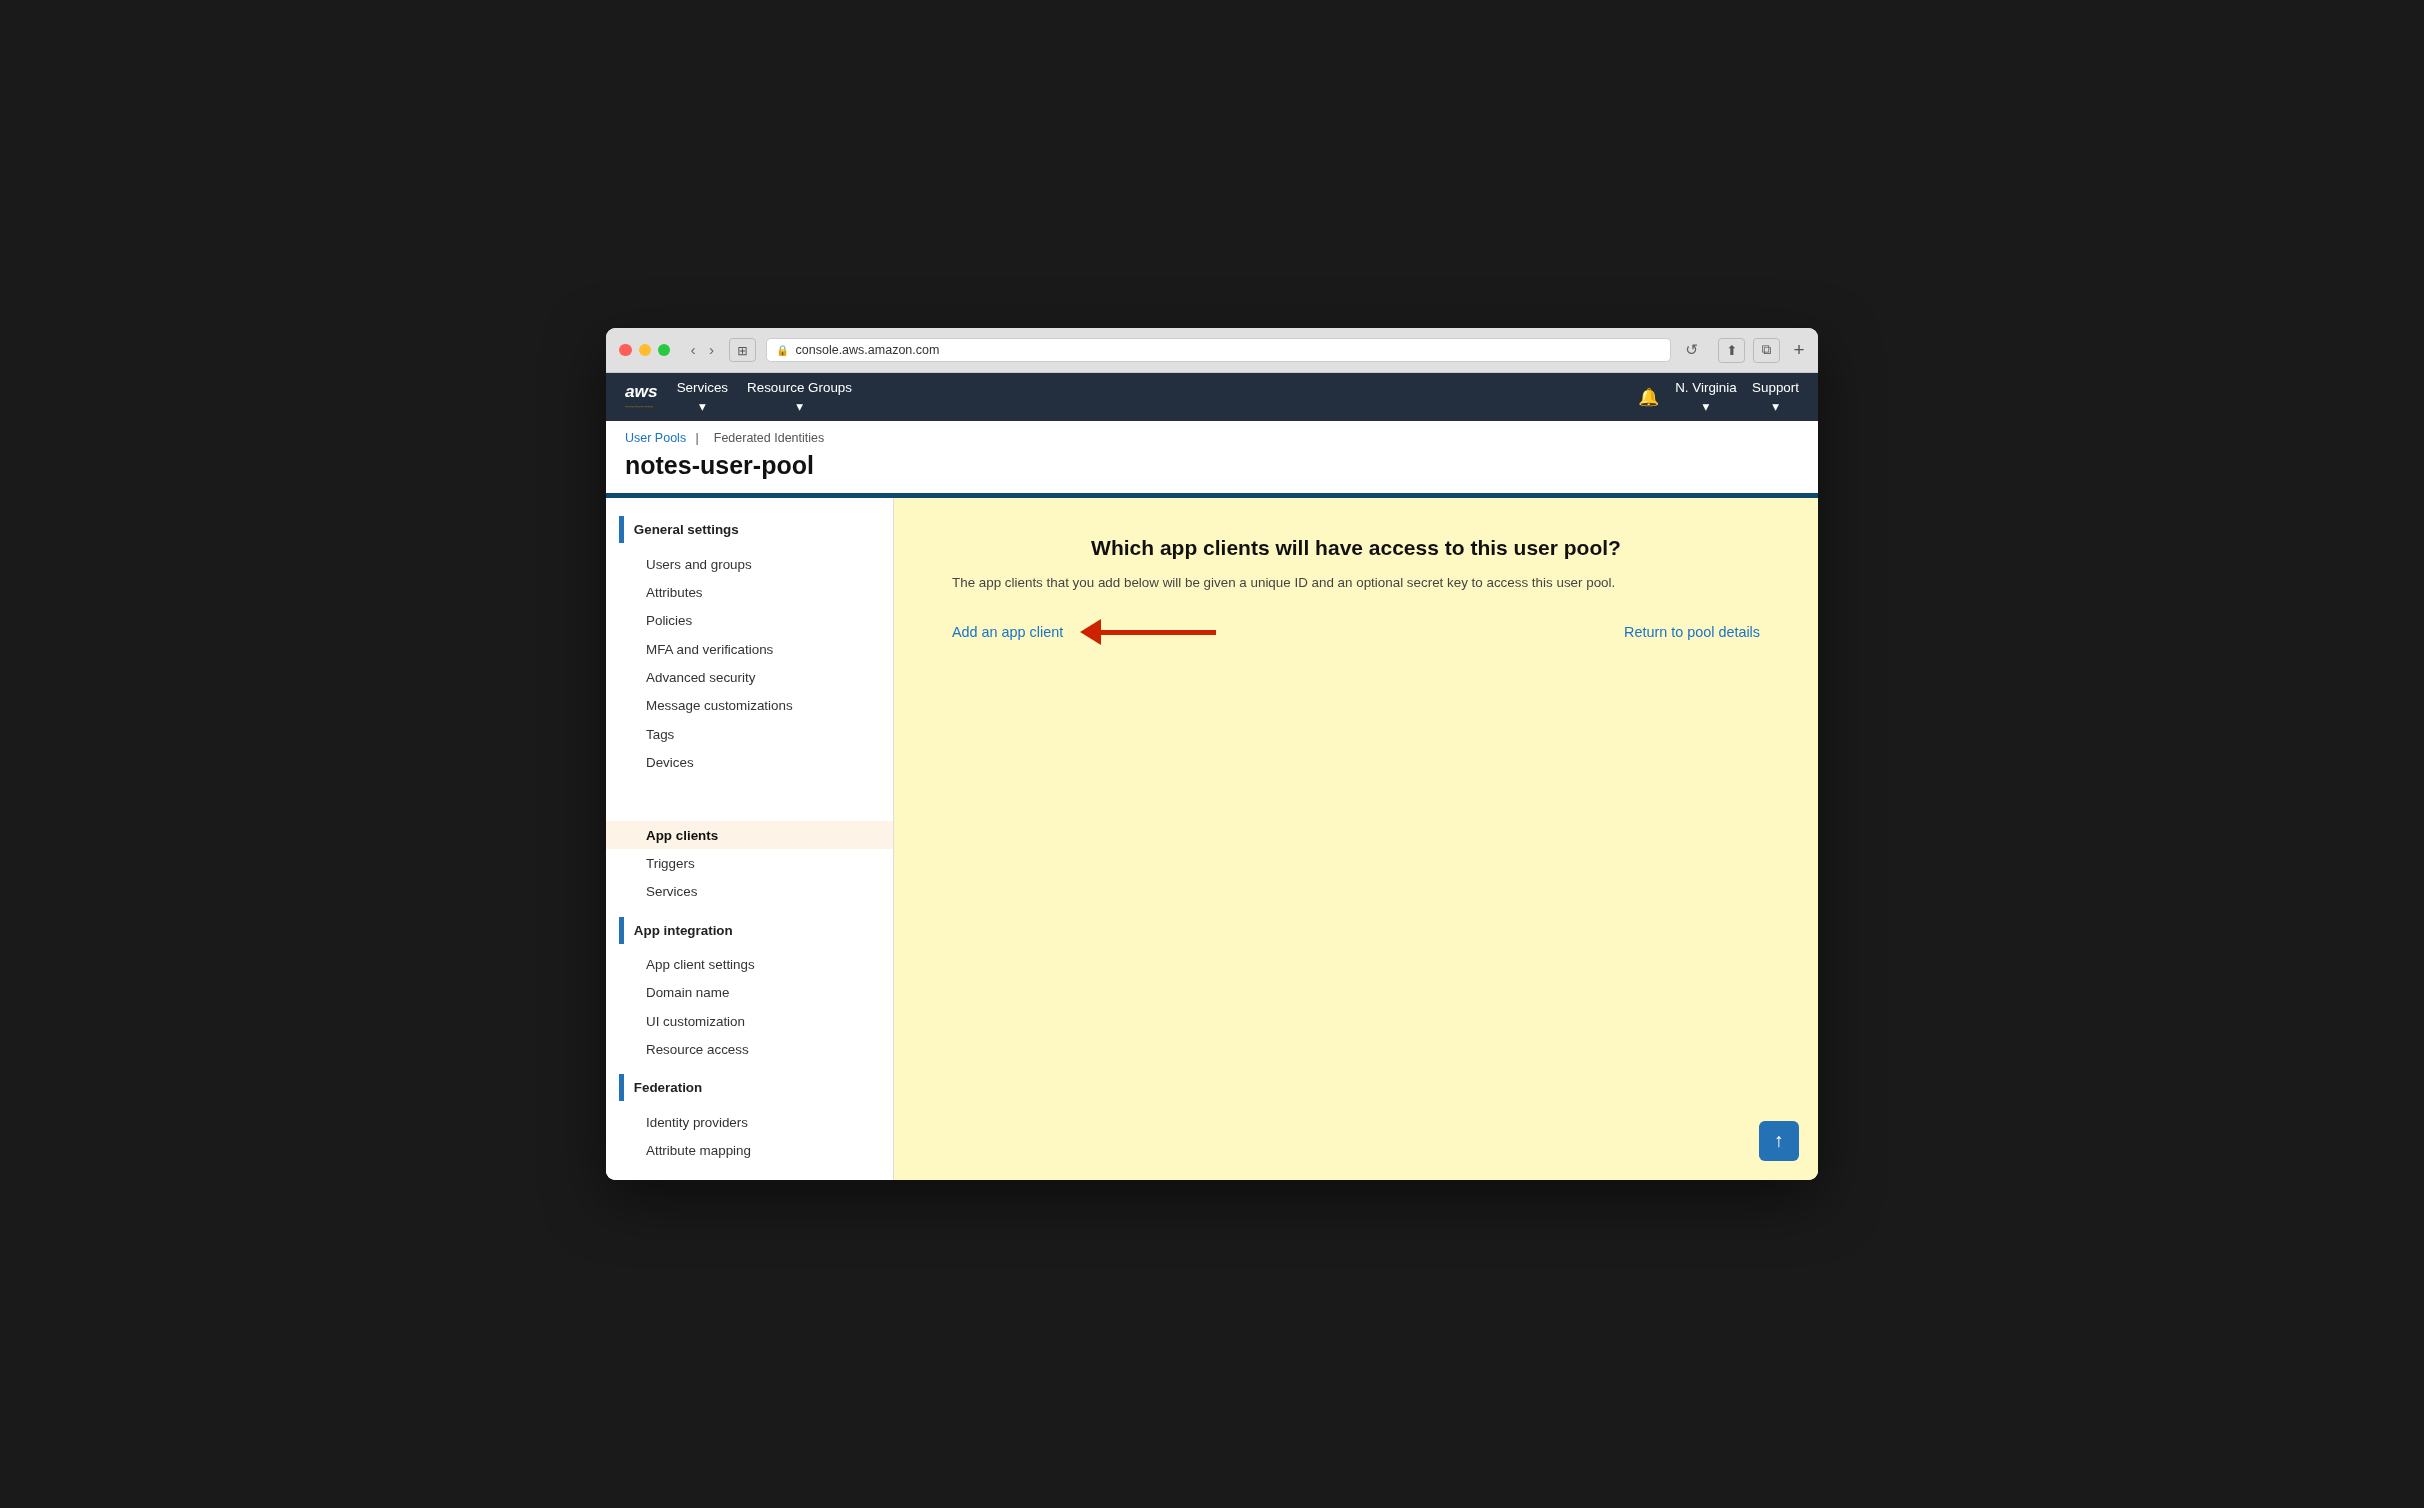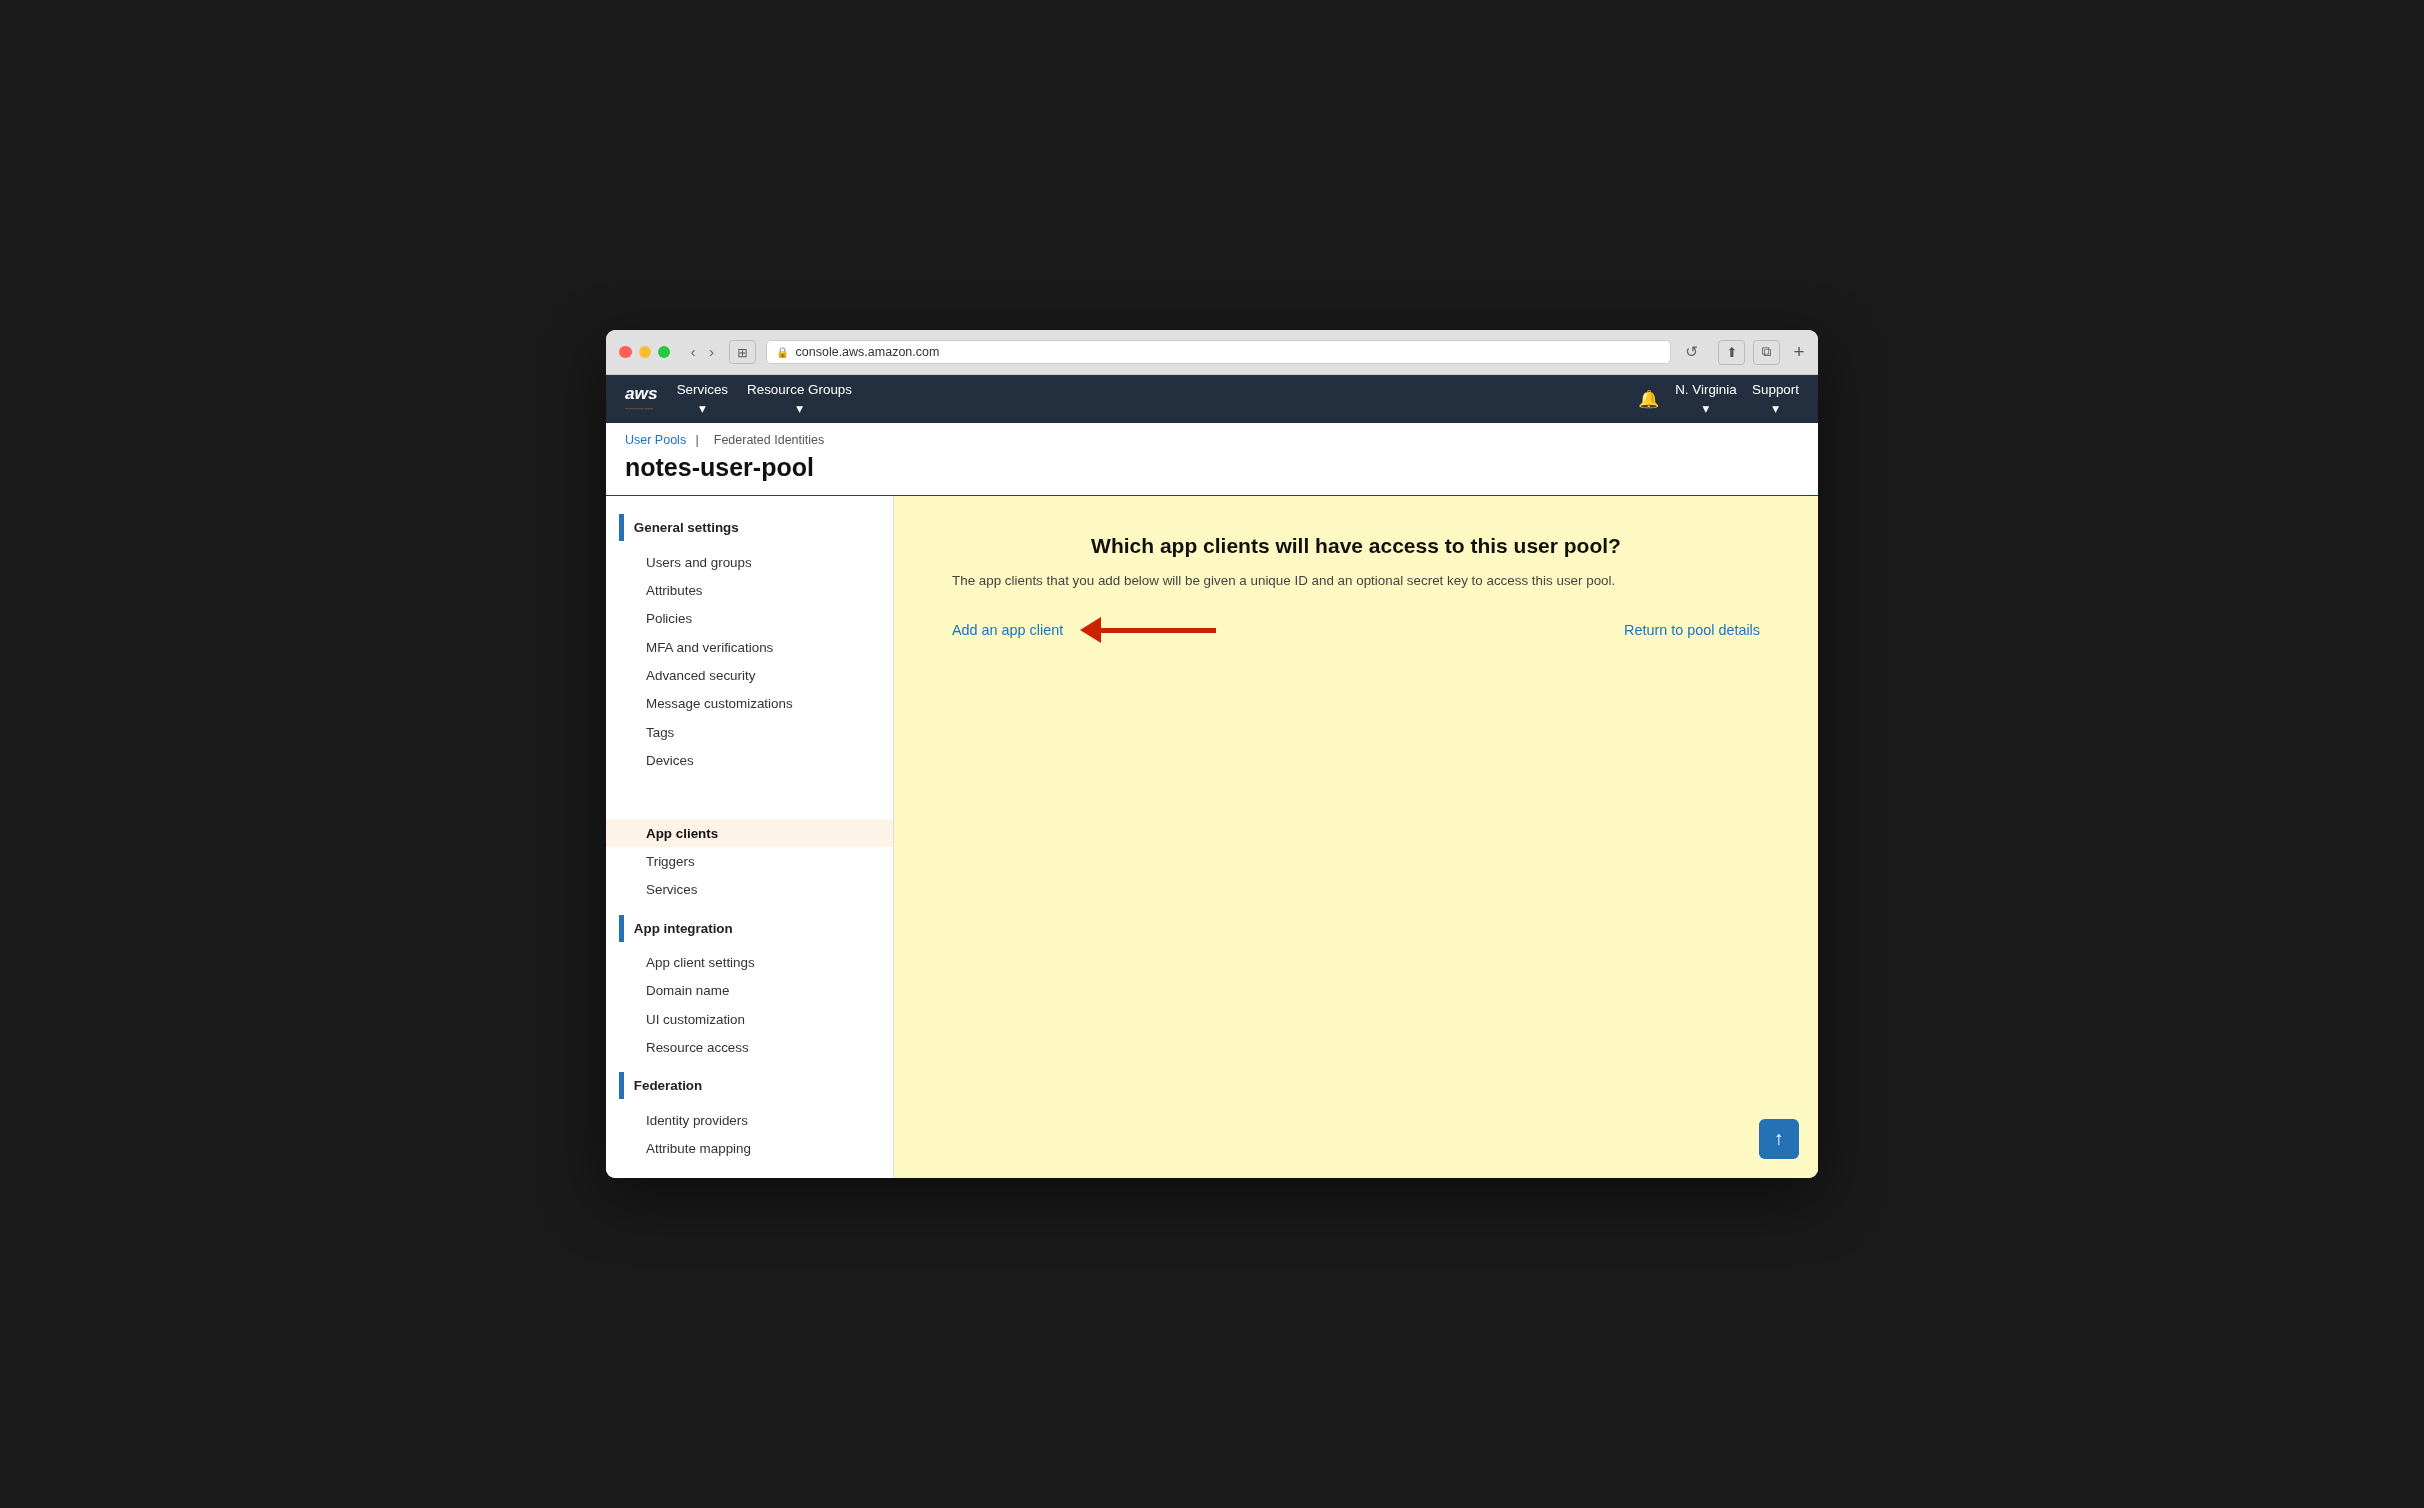--- a/index.html
+++ b/index.html
@@ -165,21 +165,21 @@
       align-items: center;
       gap: 15.4px;
     }
 
     .aws-bell { color: white; font-size: 17.3px; cursor: pointer; }
 
     
     .page-header {
       background: white;
       padding: 9.6px 19px 13.4px 19px;
-      border-bottom: 1px solid #0c4a6e;
+      border-bottom: 5px solid #0c4a6e;
     }
 
     .breadcrumb {
       font-size: 12.5px;
       color: #1a73c8;
       margin-bottom: 5.8px;
     }
 
     .breadcrumb span { color: #555; margin: 0 5.8px; }
 

